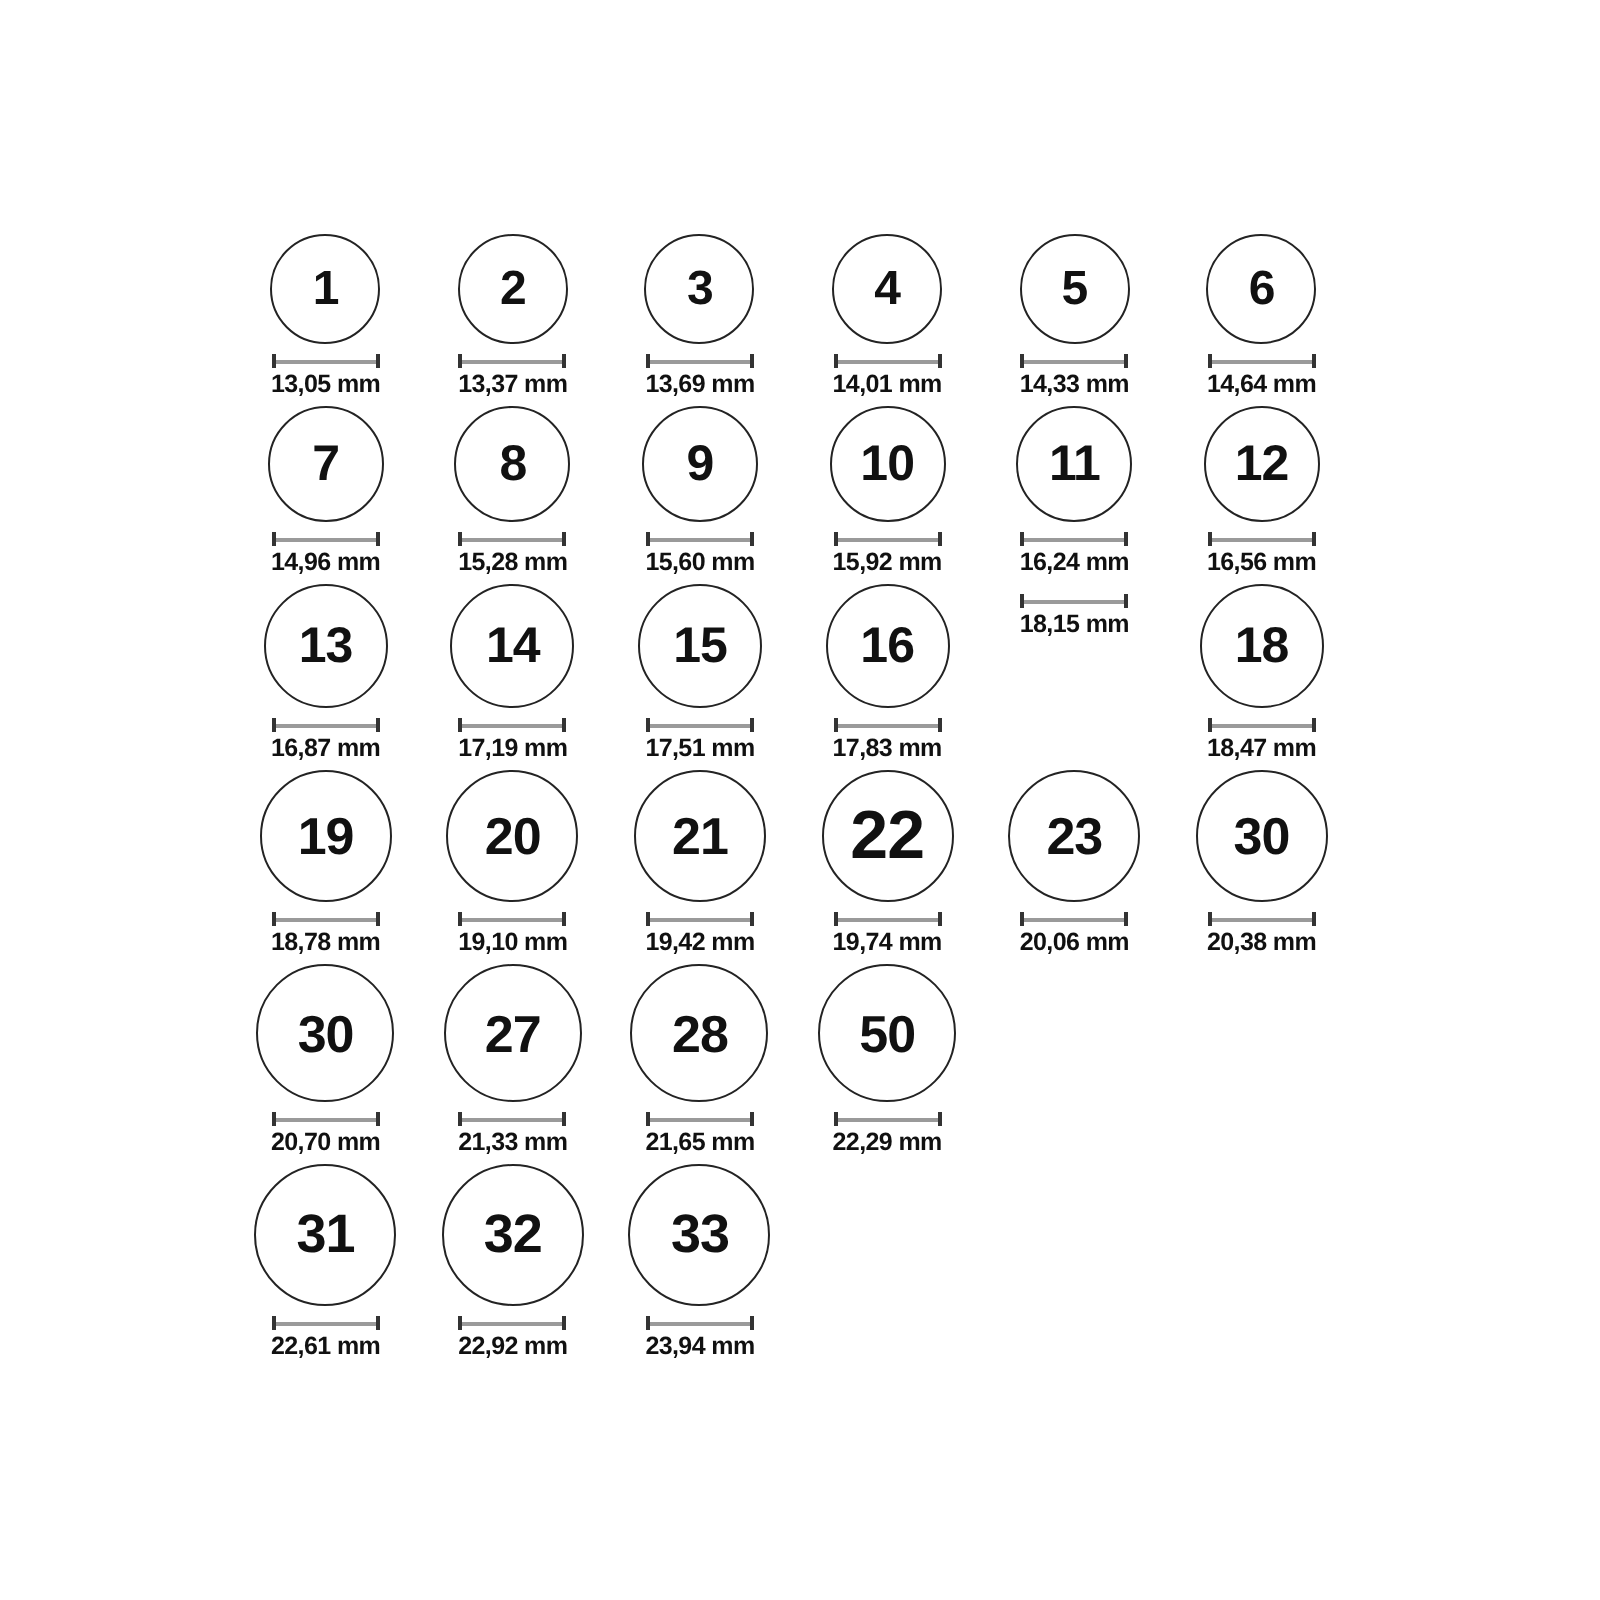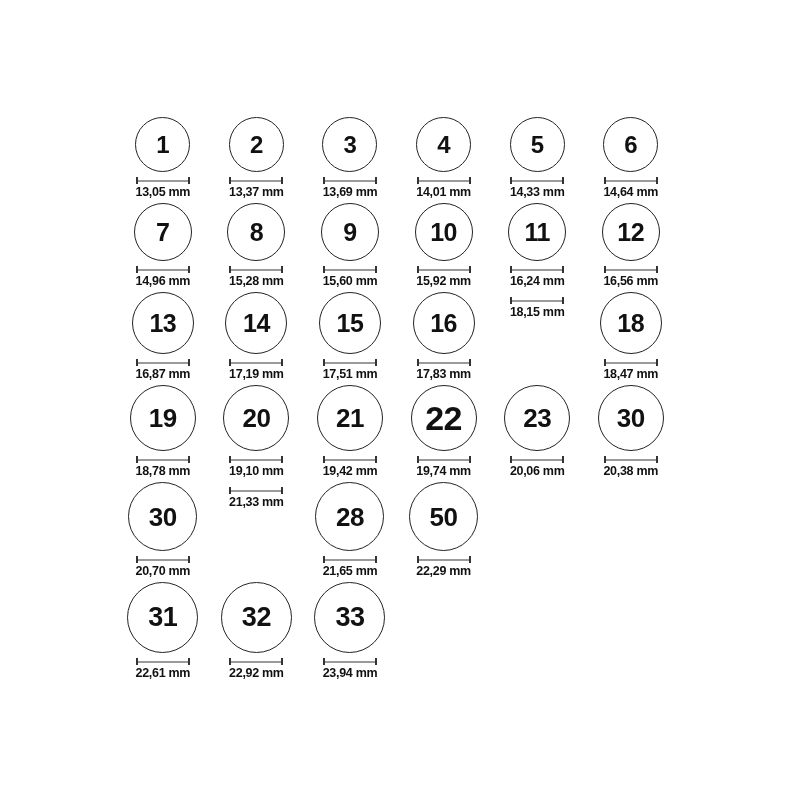--- a/index.html
+++ b/index.html
@@ -278,20 +278,23 @@
         <div class="cell">
           <div class="circle" style="width:69px;height:69px">
             <span class="num" style="font-size:26px">30</span>
           </div>
           <div class="ruler">
             <span class="rline"></span>
           </div>
           <div class="label">20,70 mm</div>
         </div>
         <div class="cell">
+          <div class="circle" style="width:69px;height:69px">
+            <span class="num" style="font-size:26px">27</span>
+          </div>
           <div class="ruler">
             <span class="rline"></span>
           </div>
           <div class="label">21,33 mm</div>
         </div>
         <div class="cell">
           <div class="circle" style="width:69px;height:69px">
             <span class="num" style="font-size:26px">28</span>
           </div>
           <div class="ruler">

